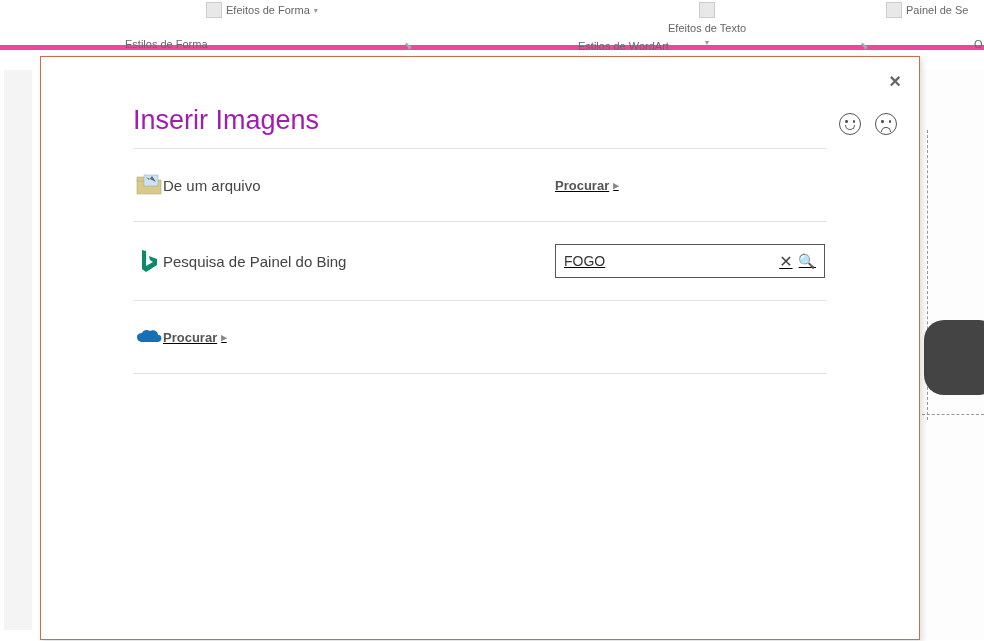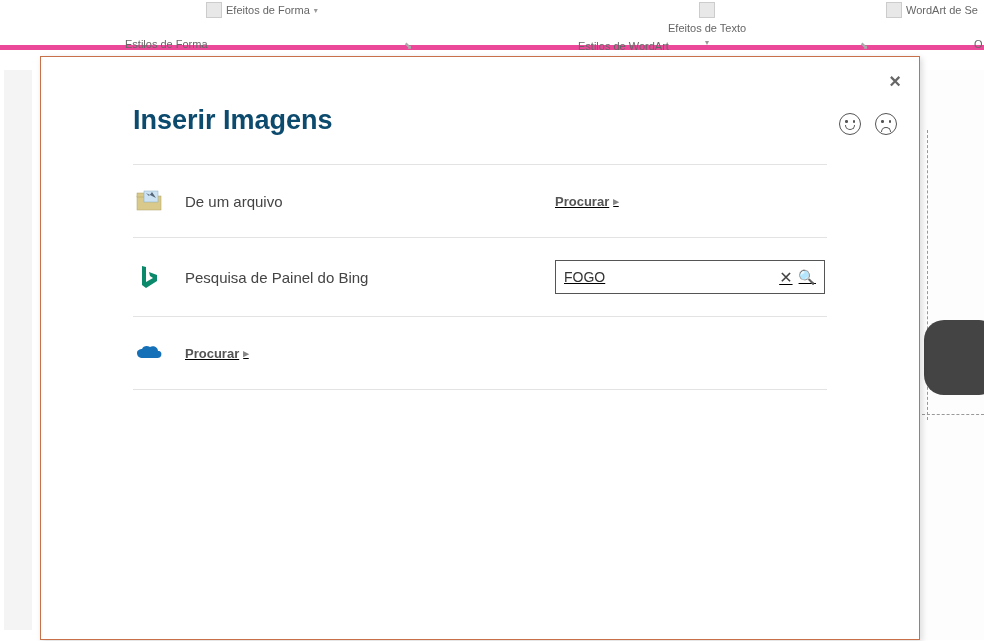--- a/index.html
+++ b/index.html
@@ -166,35 +166,34 @@
       bottom: 2px;
       left: 4.5px;
     }
     
     .dialog-content {
       padding: 48px 92px 0 92px;
     }
     
     .dialog-title {
       font-size: 27px;
-      font-weight: 700;
-      color: #0c4a6e;
-      margin-bottom: 28px;
+      font-weight: 400;
+      color: #a21caf;
+      margin-bottom: 12px;
     }
     
     .source-divider {
       height: 1px;
       background: #e3e3e3;
     }
     
     .source-row {
       display: flex;
       align-items: center;
       padding: 22px 2px;
-      gap: 22px;
     }
     
     .source-icon-wrap {
       width: 28px;
       height: 28px;
       display: flex;
       align-items: center;
       justify-content: center;
     }
     
@@ -278,21 +277,21 @@
     <span>Efeitos de Texto</span>
     <span class="dropdown-arrow">▾</span>
   </div>
   <div class="ribbon-group-label" style="top:40px; left:578px;">
     <span>Estilos de WordArt</span>
   </div>
   <span class="ribbon-launcher" style="position:absolute; top:40px; left:860px;">⬊</span>
 
   <div class="ribbon-item" style="top:2px; left:886px;">
     <span class="ribbon-icon-placeholder"></span>
-    <span>WordArt de Se</span>
+    <span>Painel de Se</span>
   </div>
   <div class="ribbon-group-label" style="top:38px; left:974px;">
     <span>O</span>
   </div>
 </div>
 
 <div class="canvas-edge-left"></div>
 <div class="canvas-edge-right"></div>
 <div class="dashed-v"></div>
 <div class="dashed-h"></div>

